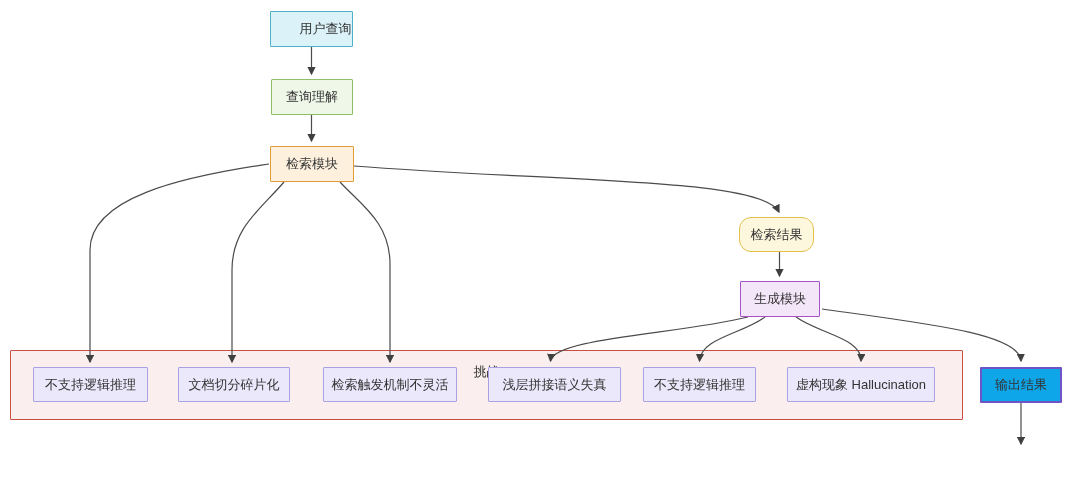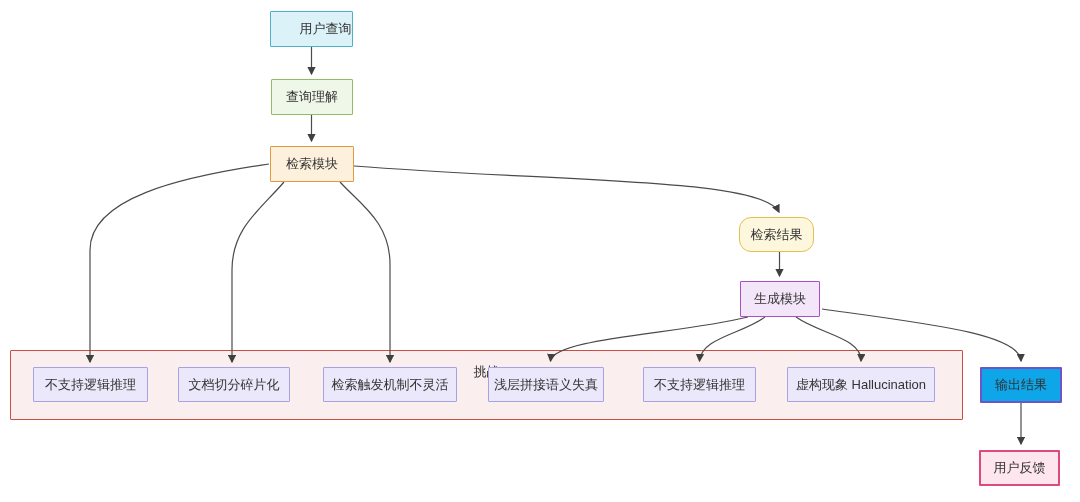--- a/index.html
+++ b/index.html
@@ -54,21 +54,21 @@
     top: 12px; left: 0;
     width: 100%;
     text-align: center;
     font-size: 13px;
     color: #333333;
   }
   .c-item { top: 367px; height: 35px; background: #eae8fa; border: 1.3px solid #a9a2e2; }
   .c1 { left: 33px;  width: 115px; }
   .c2 { left: 178px; width: 112px; }
   .c3 { left: 323px; width: 134px; }
-  .c4 { left: 488px; width: 116px; }
+  .c4 { left: 488px; width: 133px; }
   .c5 { left: 643px; width: 113px; }
   .c6 { left: 787px; width: 148px; }
 </style>
 </head>
 <body>
 
 <div class="stage">
 
   <div class="cluster">
     <div class="cluster-label">挑战</div>
@@ -105,23 +105,20 @@
   </div>
   <div class="node n-retrieval-results">
     <span>检索结果</span>
   </div>
   <div class="node n-generation-module">
     <span>生成模块</span>
   </div>
   <div class="node n-output-results">
     <span>输出结果</span>
   </div>
-  <div class="node n-user-feedback">
-    <span>用户反馈</span>
-  </div>
 
   <div class="node c-item c1">
     <span>不支持逻辑推理</span>
   </div>
   <div class="node c-item c2">
     <span>文档切分碎片化</span>
   </div>
   <div class="node c-item c3">
     <span>检索触发机制不灵活</span>
   </div>

